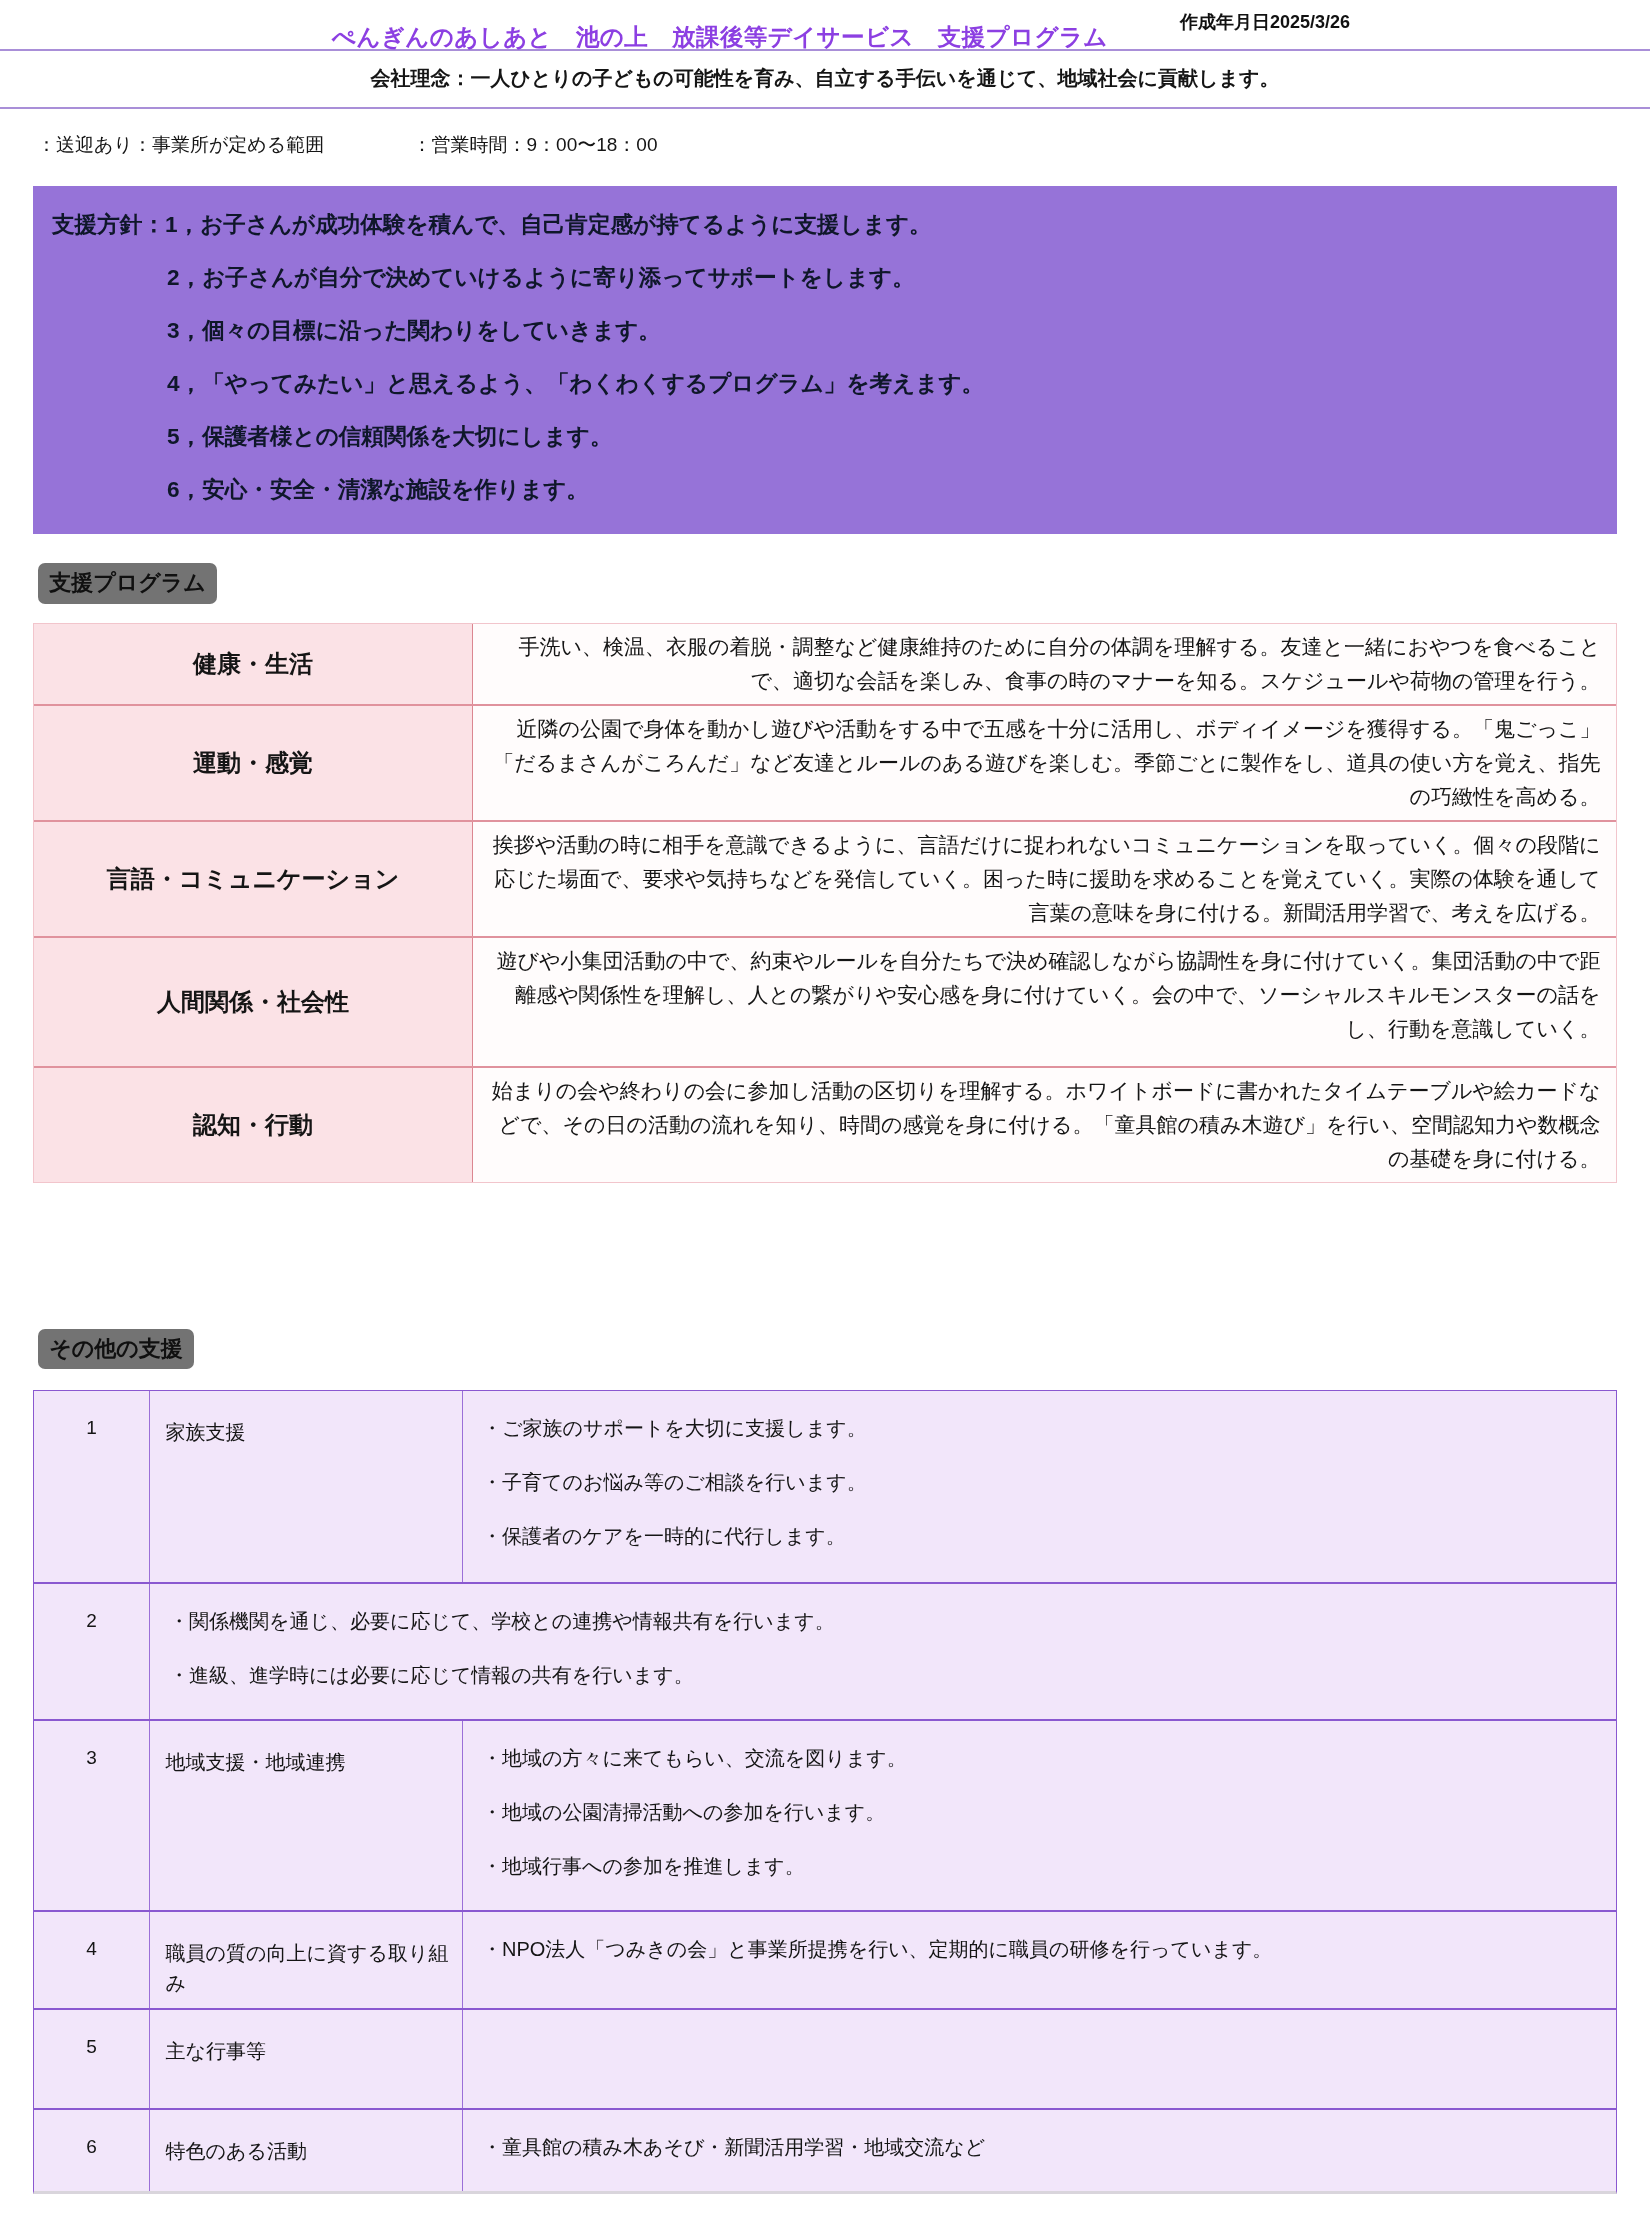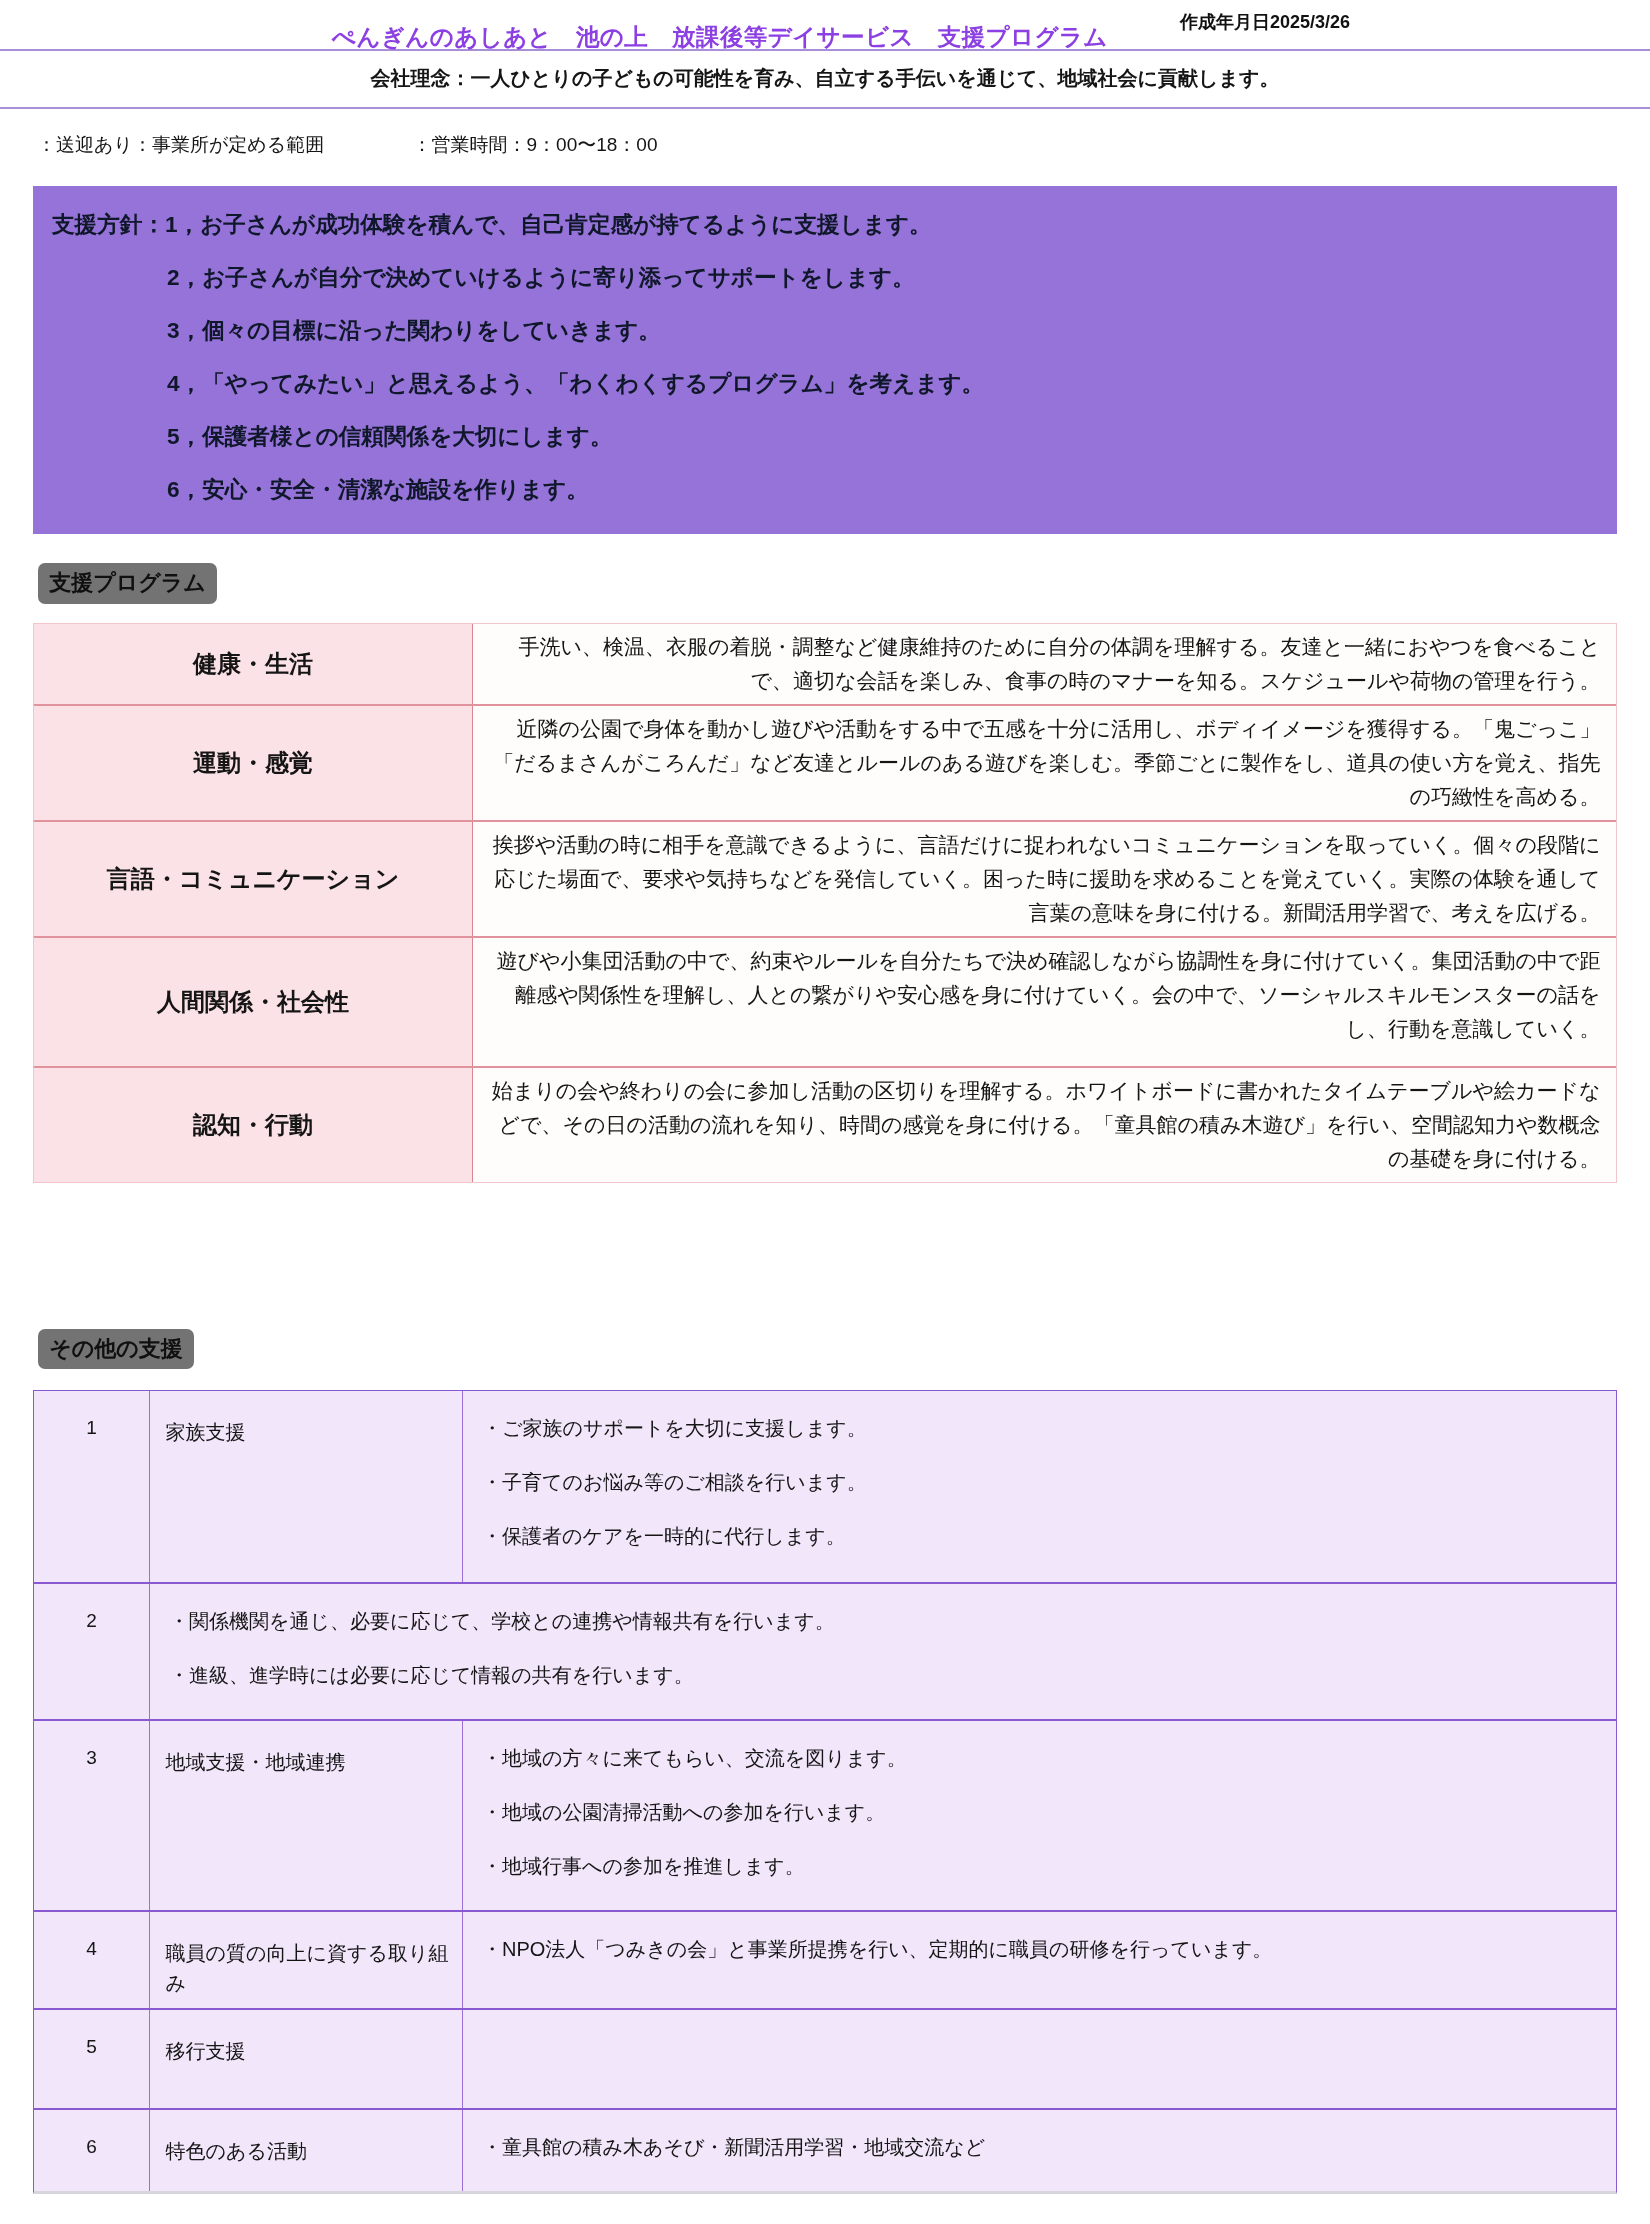--- a/index.html
+++ b/index.html
@@ -169,21 +169,21 @@
     </div>
     <div class="t2-row o4">
       <div class="t2-no">4</div>
       <div class="t2-cat">職員の質の向上に資する取り組み</div>
       <div class="t2-content">
         <div class="bullet">・NPO法人「つみきの会」と事業所提携を行い、定期的に職員の研修を行っています。</div>
       </div>
     </div>
     <div class="t2-row o5">
       <div class="t2-no">5</div>
-      <div class="t2-cat">移行支援</div>
+      <div class="t2-cat">主な行事等</div>
     </div>
     <div class="t2-row o6">
       <div class="t2-no">6</div>
       <div class="t2-cat">特色のある活動</div>
       <div class="t2-content">
         <div class="bullet">・童具館の積み木あそび・新聞活用学習・地域交流など</div>
       </div>
     </div>
   </div>
 

